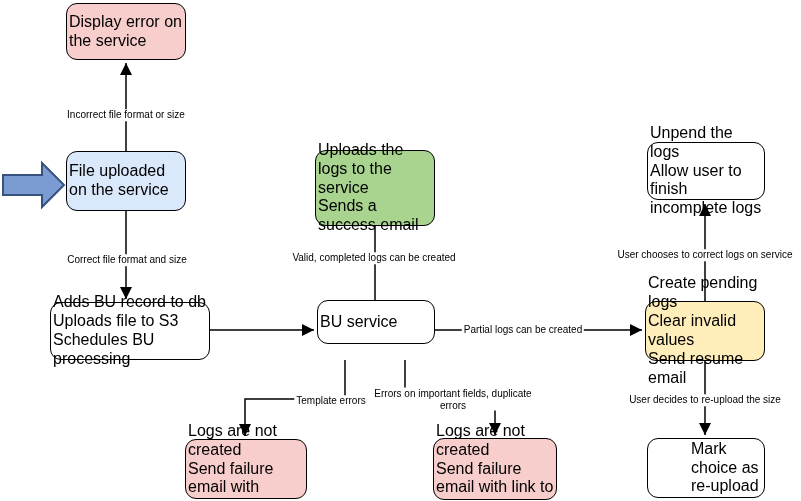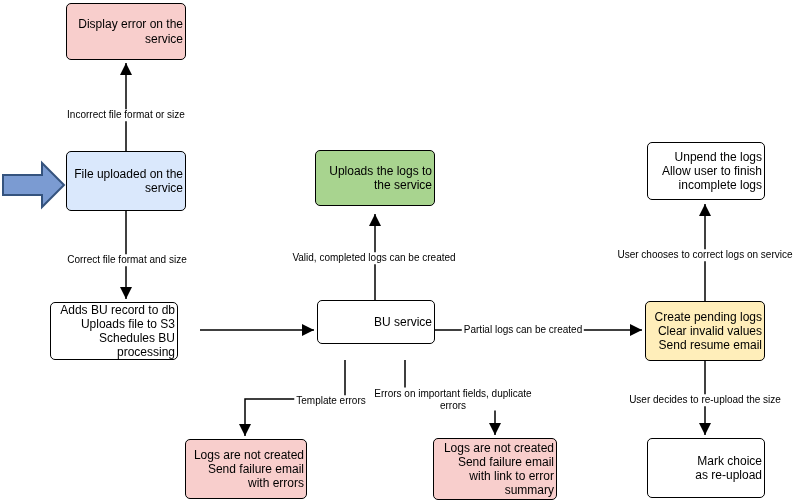--- a/index.html
+++ b/index.html
@@ -2,23 +2,23 @@
 <html><head>
 <meta charset="utf-8">
 <style>
   html,body{margin:0;padding:0;background:#fff;}
   #canvas{
     position:relative;width:801px;height:501px;background:#ffffff;
     font-family:"Liberation Sans", sans-serif;color:#000;overflow:hidden;
   }
   #wires{position:absolute;left:0;top:0;width:801px;height:501px;}
   .box{
-    position:absolute;box-sizing:border-box;border:1.5px solid #000;border-radius:5px;
+    position:absolute;box-sizing:border-box;border:1.5px solid #000;border-radius:11px;
     background:#fff;display:flex;flex-direction:column;justify-content:center;align-items:center;
-    text-align:right;font-size:12px;line-height:1.18;padding:2px;
+    text-align:left;font-size:16px;line-height:1.18;padding:2px;
   }
   .box .ln{width:100%;}
   .pink{background:#f8cecc;}
   .blue{background:#dae8fc;}
   .green{background:#a8d48f;}
   .yellow{background:#ffeeba;}
   .elabel{
     position:absolute;transform:translate(-50%,-50%);background:#ffffff;
     font-size:10px;text-align:center;white-space:nowrap;padding:0 2px;line-height:1.15;
   }
@@ -50,32 +50,33 @@
   </svg>
 
   <div class="box pink" style="left:66px;top:3px;width:120px;height:57px;">
     <div class="ln">Display error on the service</div>
   </div>
 
   <div class="box blue" style="left:66px;top:151px;width:120px;height:60px;">
     <div class="ln">File uploaded on the service</div>
   </div>
 
-  <div class="box" style="left:50px;top:302px;width:128px;height:58px;">
+  <div class="box" style="left:50px;top:302px;width:160px;height:58px;">
     <div class="ln">Adds BU record to db</div>
     <div class="ln">Uploads file to S3</div>
     <div class="ln">Schedules BU processing</div>
   </div>
 
   <div class="box" style="left:317px;top:300px;width:118px;height:44px;">
     <div class="ln">BU service</div>
   </div>
 
-  <div class="box green" style="left:315px;top:150px;width:120px;height:56px;">
+  <div class="box green" style="left:315px;top:150px;width:120px;height:76px;">
     <div class="ln">Uploads the logs to the service</div>
+    <div class="ln">Sends a success email</div>
   </div>
 
   <div class="box" style="left:647px;top:142px;width:118px;height:58px;">
     <div class="ln">Unpend the logs</div>
     <div class="ln">Allow user to finish incomplete logs</div>
   </div>
 
   <div class="box yellow" style="left:645px;top:301px;width:120px;height:60px;">
     <div class="ln">Create pending logs</div>
     <div class="ln">Clear invalid values</div>

